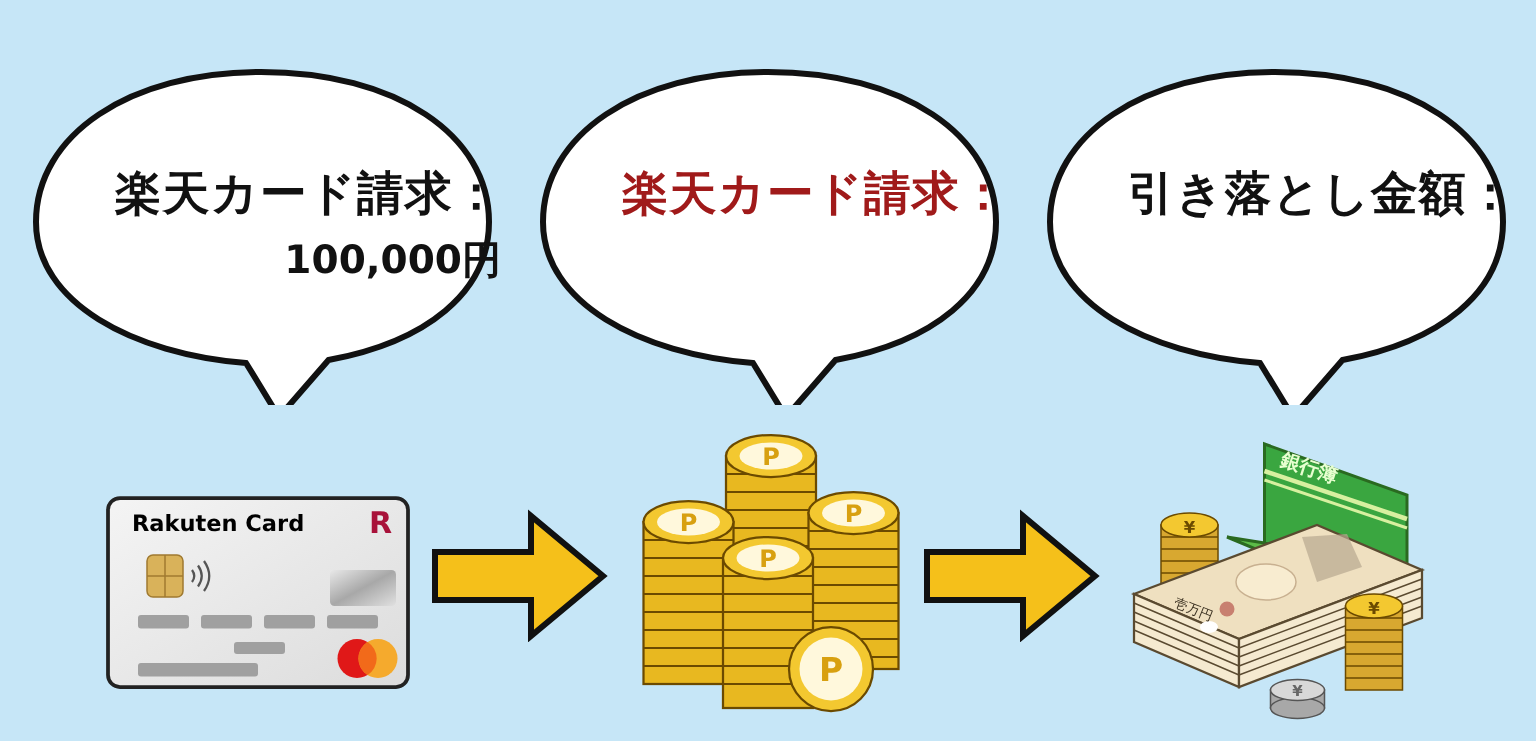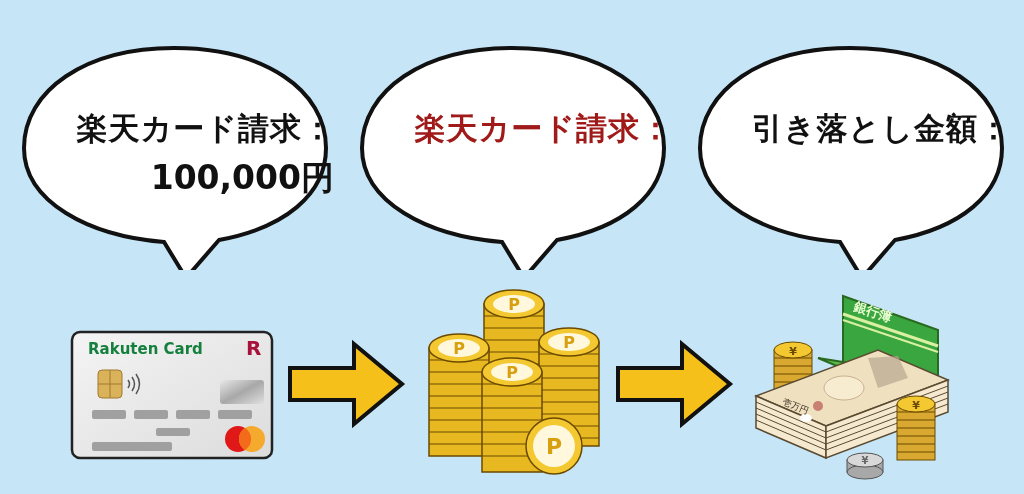--- a/index.html
+++ b/index.html
@@ -1,21 +1,21 @@
 <!DOCTYPE html>
 <html><head>
 <meta charset="utf-8">
 <style>
   html,body{margin:0;padding:0;}
   body{width:1024px;height:494px;overflow:hidden;background:#c6e6f7;font-family:"DejaVu Sans","Liberation Sans",sans-serif;position:relative;}
   .bubble{position:absolute;}
   .bubble svg{position:absolute;left:0;top:0;}
   .btext{position:absolute;left:14px;right:0;text-align:right;font-weight:bold;color:#111;}
   .l1{font-size:31px;letter-spacing:1px;}
-  .l2{font-size:33px;}
+  .l2{font-size:26px;}
   .red{color:#a01a1a;}
   .abs{position:absolute;}
 </style>
 </head>
 <body>
 
 <div class="bubble" style="left:14px;top:20px;width:320px;height:250px;">
   <svg width="320" height="250">
     <path d="M160 28 C 250 28 312 70 312 128 C 312 175 270 208 205 220 L 172 258 L 150 222 C 75 216 10 182 10 128 C 10 70 72 28 160 28 Z" fill="#fff" stroke="#111" stroke-width="4"></path>
   </svg>
@@ -59,21 +59,21 @@
     <rect x="22" y="80" width="34" height="9" rx="2" fill="#a0a0a0"></rect>
     <rect x="64" y="80" width="34" height="9" rx="2" fill="#a0a0a0"></rect>
     <rect x="106" y="80" width="34" height="9" rx="2" fill="#a0a0a0"></rect>
     <rect x="148" y="80" width="34" height="9" rx="2" fill="#a0a0a0"></rect>
     <rect x="86" y="98" width="34" height="8" rx="2" fill="#a0a0a0"></rect>
     <rect x="22" y="112" width="80" height="9" rx="2" fill="#a0a0a0"></rect>
     <circle cx="168" cy="109" r="13" fill="#e01818"></circle>
     <circle cx="182" cy="109" r="13" fill="#f5a623" opacity="0.95"></circle>
     <path d="M175 98 a13 13 0 0 1 0 22 a13 13 0 0 1 0 -22z" fill="#f26a1a"></path>
   </svg>
-  <div class="abs" style="left:18px;top:10px;font-size:15px;font-weight:bold;color:#15803d;">Rakuten Card</div>
+  <div class="abs" style="left:18px;top:10px;font-size:15px;font-weight:bold;color:#000000;">Rakuten Card</div>
   <div class="abs" style="left:176px;top:6px;font-size:20px;font-weight:bold;color:#a8123a;">R</div>
 </div>
 
 <div class="abs" style="left:286px;top:338px;width:120px;height:90px;">
   <svg width="120" height="90">
       <path d="M4 30 L68 30 L68 6 L116 46 L68 86 L68 62 L4 62 Z" fill="#f5c01a" stroke="#111" stroke-width="4" stroke-linejoin="miter"></path>
     </svg>
 </div>
 
 <div class="abs" style="left:424px;top:284px;width:190px;height:200px;">

